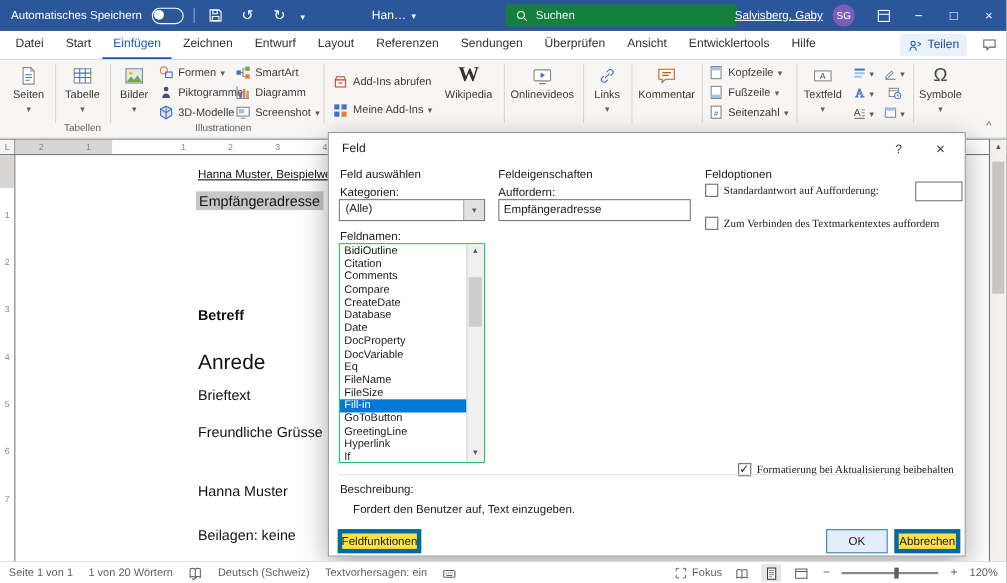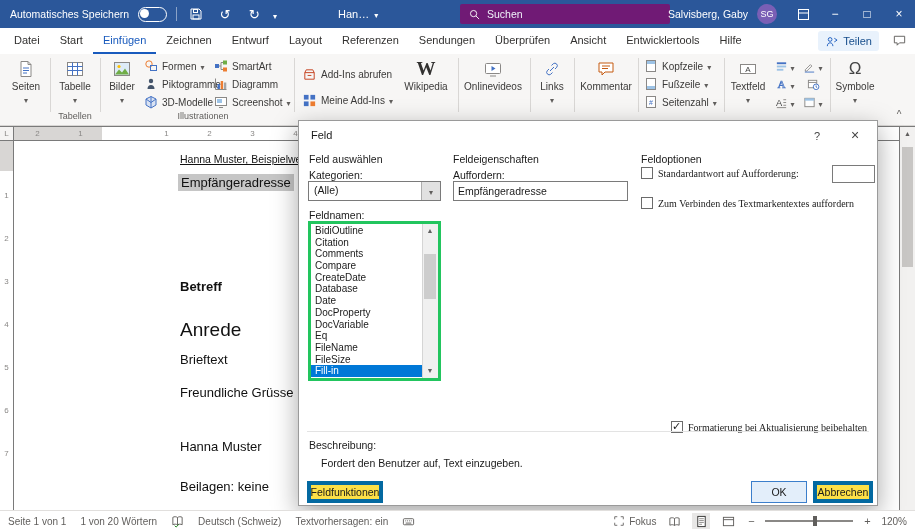--- a/index.html
+++ b/index.html
@@ -12,24 +12,24 @@
 
   
   #titlebar{position:absolute;left:0;top:0;width:915px;height:28px;background:#2b579a;color:#fff;z-index:40;}
   .tb-left{position:absolute;left:10px;top:0;height:28px;display:flex;align-items:center;gap:9px;}
   .tb-label{font-size:10.5px;}
   .toggle{width:27px;height:13px;border:1px solid #fff;border-radius:8px;position:relative;}
   .toggle::after{content:"";position:absolute;left:1px;top:1px;width:9px;height:9px;border-radius:50%;background:#fff;}
   .qa-btn{width:20px;height:20px;display:flex;align-items:center;justify-content:center;font-size:13px;color:#fff;}
   .tb-sep{width:1px;height:14px;background:rgba(255,255,255,.45);}
   .tb-doc{position:absolute;left:338px;top:0;height:28px;display:flex;align-items:center;gap:5px;font-size:11px;}
-  .searchbox{position:absolute;left:460px;top:4px;width:210px;height:20px;background:#701a75;border-radius:2px;
+  .searchbox{position:absolute;left:460px;top:4px;width:210px;height:20px;background:#15803d;border-radius:2px;
              display:flex;align-items:center;gap:7px;padding-left:9px;box-sizing:border-box;font-size:10.5px;color:#f0f4fa;}
   .tb-right{position:absolute;right:0;top:0;height:28px;display:flex;align-items:center;}
-  .tb-user{font-size:10.5px;margin-right:9px;}
+  .tb-user{font-size:10.5px;margin-right:9px;text-decoration:underline;}
   .avatar{width:20px;height:20px;border-radius:50%;background:#7a5fb5;color:#fff;font-size:9px;display:flex;align-items:center;justify-content:center;margin-right:10px;}
   .win-btn{width:32px;height:28px;display:flex;align-items:center;justify-content:center;font-size:12px;color:#fff;}
 
   
   #tabrow{position:absolute;left:0;top:28px;width:915px;height:26px;background:#fff;z-index:20;}
   .tabs{display:flex;padding-left:4px;height:26px;}
   .tab{padding:0 10px;line-height:25px;font-size:11px;color:#323130;white-space:nowrap;}
   .tab.active{color:#185abd;box-shadow:inset 0 -2px 0 #185abd;}
   .share-btn{position:absolute;right:36px;top:3px;height:20px;display:flex;align-items:center;gap:5px;
              padding:0 7px;border-radius:3px;background:#e9f2fc;font-size:11px;color:#174e8c;}
@@ -69,21 +69,21 @@
   #dialog{position:absolute;left:298px;top:120px;width:580px;height:386px;background:#fff;border:1px solid #9a9a9a;
           box-shadow:0 8px 24px rgba(0,0,0,.35);z-index:30;box-sizing:border-box;font-size:10.5px;color:#1a1a1a;overflow:hidden;}
   .dlg-title{position:absolute;left:12px;top:8px;font-size:11px;}
   .dlg-help{position:absolute;right:50px;top:6px;width:20px;height:18px;text-align:center;font-size:11px;color:#444;line-height:18px;}
   .dlg-close{position:absolute;right:8px;top:4px;width:28px;height:20px;text-align:center;font-size:14px;color:#444;line-height:20px;}
   .dlg-label{position:absolute;white-space:nowrap;}
   .select{position:absolute;left:9px;top:60px;width:133px;height:20px;border:1px solid #7a7a7a;box-sizing:border-box;background:#fff;}
   .select .val{position:absolute;left:5px;top:2px;font-size:10.5px;}
   .select .dd{position:absolute;right:0;top:0;width:18px;height:18px;background:#e1e1e1;border-left:1px solid #adadad;
               display:flex;align-items:center;justify-content:center;}
-  .listbox{position:absolute;left:9px;top:100px;width:133px;height:160px;border:3px solid #22c55e;box-sizing:border-box;background:#fff;overflow:hidden;}
+  .listbox{position:absolute;left:9px;top:100px;width:133px;height:200px;border:1px solid #22c55e;box-sizing:border-box;background:#fff;overflow:hidden;}
   .fl-items{position:absolute;left:0;top:1px;right:15px;}
   .fl-item{height:11.7px;line-height:11.7px;font-size:10px;padding-left:4px;white-space:nowrap;overflow:hidden;}
   .fl-item.selected{background:#0078d7;color:#fff;}
   .lb-scroll{position:absolute;right:0;top:0;bottom:0;width:15px;background:#f0f0f0;border-left:1px solid #d5d5d5;}
   .lb-scroll .ar{position:absolute;left:0;width:14px;height:14px;text-align:center;font-size:7px;color:#606060;line-height:14px;}
   .lb-scroll .ar.up{top:0;} .lb-scroll .ar.dn{bottom:0;}
   .lb-scroll .thumb{position:absolute;left:1px;top:30px;width:12px;height:45px;background:#cdcdcd;}
   .txtinput{position:absolute;border:1px solid #7a7a7a;box-sizing:border-box;font-family:inherit;font-size:10.5px;padding:0 4px;color:#1a1a1a;background:#fff;}
   .opt-row{position:absolute;display:flex;align-items:flex-end;gap:5px;font-size:10px;white-space:nowrap;font-family:Liberation Serif, serif;}
   .cb{width:12px;height:12px;border:1px solid #6b6b6b;background:#fff;position:relative;flex:none;box-sizing:border-box;}

